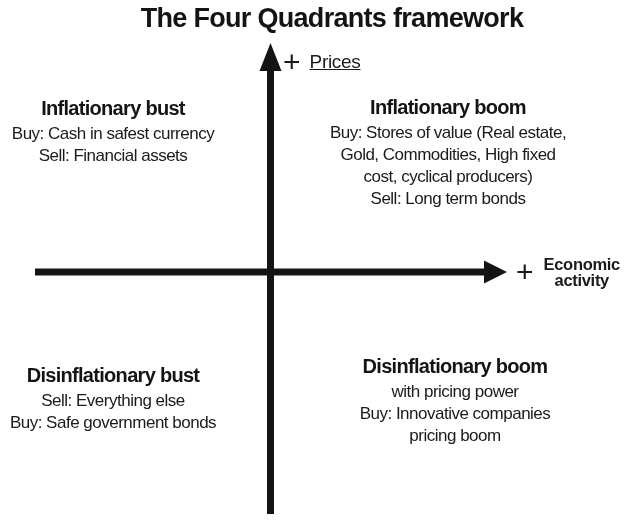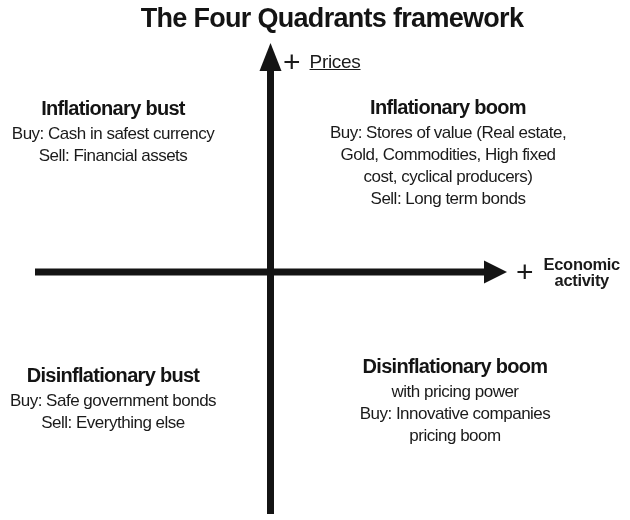--- a/index.html
+++ b/index.html
@@ -111,22 +111,22 @@
   <div class="quad q-tr">
     <div class="q-title">Inflationary boom</div>
     <div class="q-line">Buy: Stores of value (Real estate,</div>
     <div class="q-line">Gold, Commodities, High fixed</div>
     <div class="q-line">cost, cyclical producers)</div>
     <div class="q-line">Sell: Long term bonds</div>
   </div>
 
   <div class="quad q-bl">
     <div class="q-title">Disinflationary bust</div>
+    <div class="q-line">Sell: Everything else</div>
     <div class="q-line">Buy: Safe government bonds</div>
-    <div class="q-line">Sell: Everything else</div>
   </div>
 
   <div class="quad q-br">
     <div class="q-title">Disinflationary boom</div>
     <div class="q-line">with pricing power</div>
     <div class="q-line">Buy: Innovative companies</div>
     <div class="q-line">pricing boom</div>
   </div>
 
 </div>

